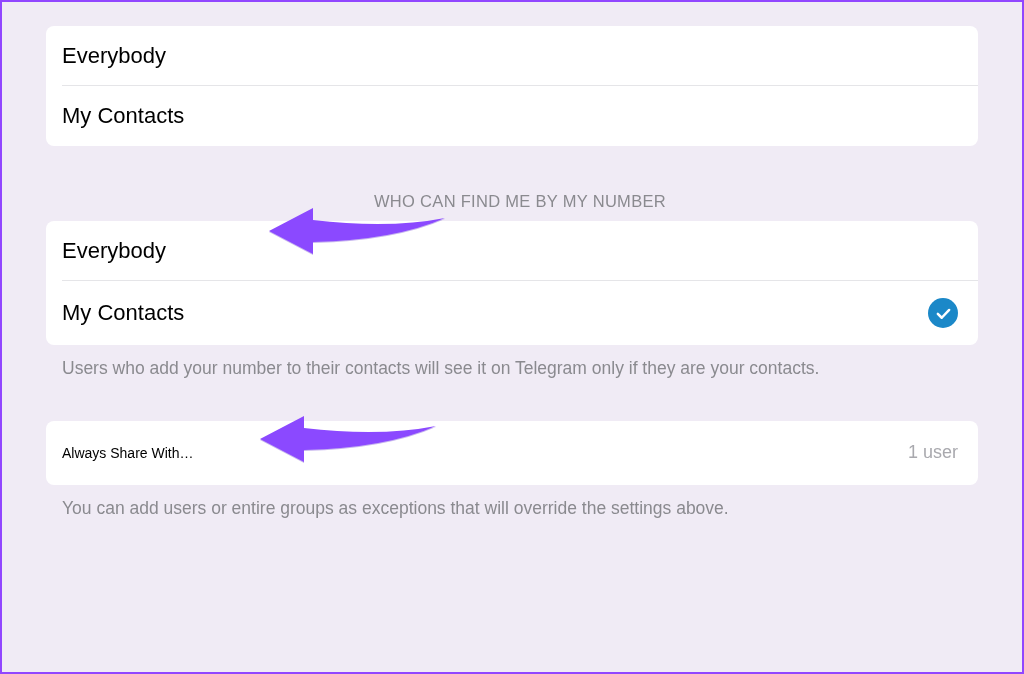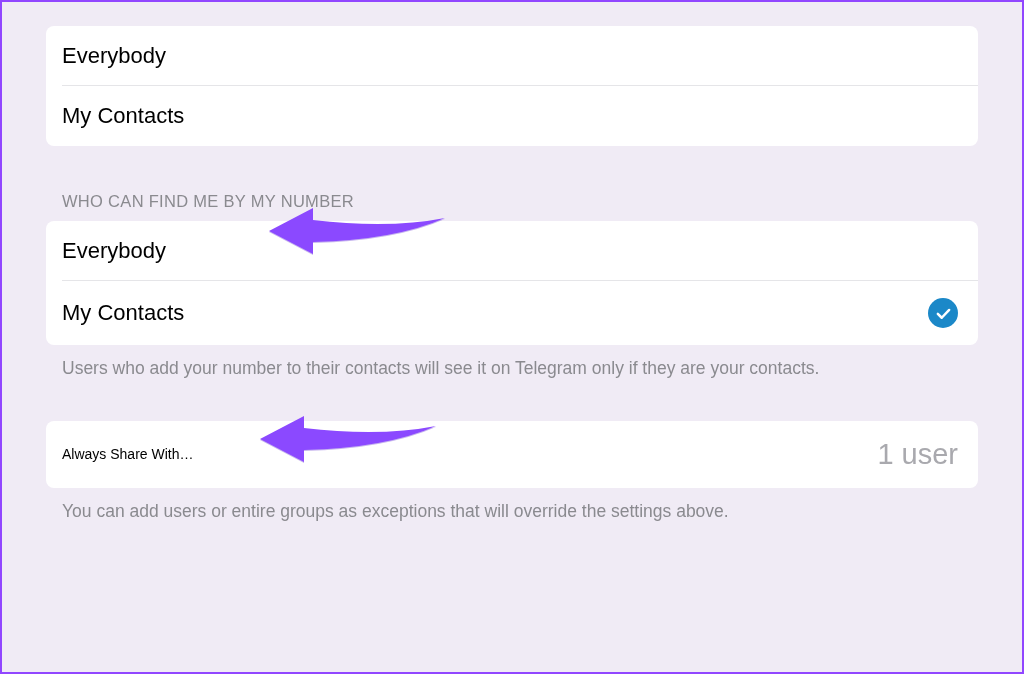--- a/index.html
+++ b/index.html
@@ -71,36 +71,37 @@
     .footer-text {
       font-size: 17.5px;
       color: #8a8a8f;
       margin-left: 16px;
       margin-top: 12px;
       margin-bottom: 30px;
       line-height: 1.35;
     }
     .spacing-top {
       margin-top: 46px;
+      text-align: center;
     }
     .exception-row {
       display: flex;
       align-items: center;
       justify-content: space-between;
       padding: 17px 20px 17px 16px;
       min-height: 64px;
       cursor: pointer;
     }
     .exception-label {
       font-size: 14px;
       color: #000000;
       font-weight: 400;
     }
     .exception-value {
-      font-size: 29px;
+      font-size: 18px;
       color: #a9a9ae;
       font-weight: 400;
     }
     .arrow-annotation {
       position: absolute;
       width: 180px;
       height: 52px;
       pointer-events: none;
       z-index: 10;
     }

